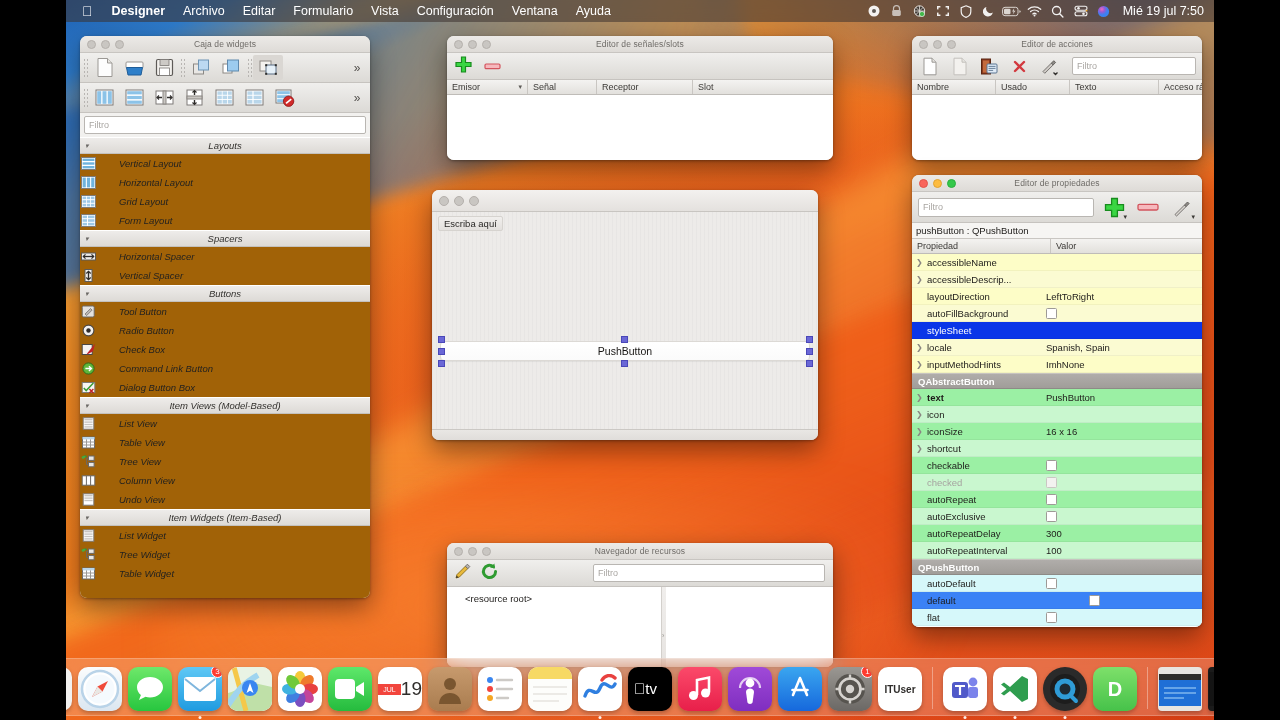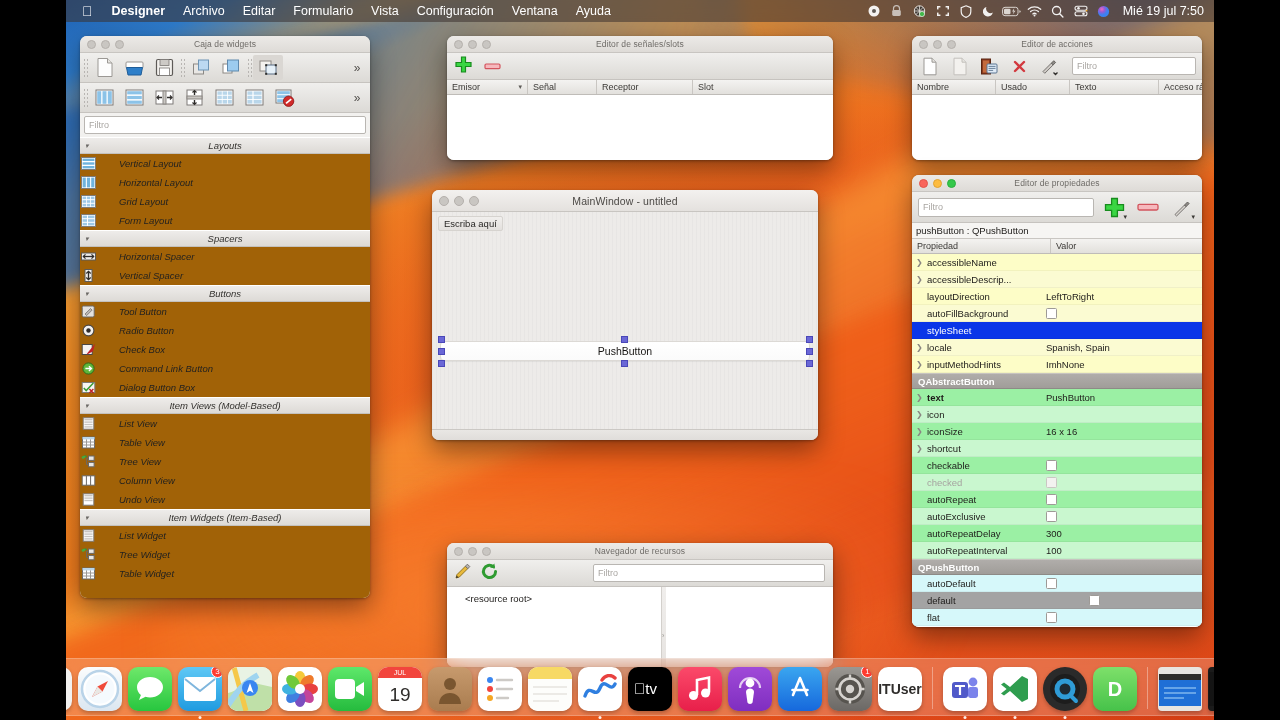--- a/index.html
+++ b/index.html
@@ -147,21 +147,21 @@
   .prop-rows{height:calc(100% - 30px - 15px - 15px - 2px);overflow:hidden;background:#fff;}
   .prow{display:flex;height:16px;font-size:9.5px;align-items:center;border-bottom:1px solid rgba(0,0,0,.045);}
   .prow .pname{width:128px;display:flex;align-items:center;padding-left:4px;box-sizing:border-box;
     white-space:nowrap;overflow:hidden;color:#1d1b19;}
   .prow .pname .tw{width:11px;flex:0 0 11px;font-size:8px;color:#8a8682;}
   .prow .pval{flex:1;padding-left:6px;display:flex;align-items:center;color:#1d1b19;overflow:hidden;white-space:nowrap;}
   .prow.yellow{background:#fdfdc7;}
   .prow.yellow2{background:#fbfbd2;}
   .prow.green{background:#9bf0a4;}
   .prow.green2{background:#c9f7cf;}
-  .prow.cyan{background:#a3a3a3;gap:43px;}
+  .prow.cyan{background:#3b82f6;gap:43px;}
   .prow.cyan2{background:#d6f8fa;}
   .prow.sel{background:#0a35e8;}
   .prow.sel .pname,.prow.sel .pval{color:#fff;}
   .prow.sel .pname{background:#0a35e8;}
   .prow.dim .pname,.prow.dim .pval{color:#a6a3a0;}
   .grp{height:14px;display:flex;align-items:center;padding-left:6px;font-size:9.5px;font-weight:bold;
     color:#fff;background:linear-gradient(180deg,#b0adaa,#a09d99);border-top:1px solid #c7c4c0;
     border-bottom:1px solid #8d8a86;}
   .cb{width:9px;height:9px;border:1px solid #9d9a96;background:#fff;border-radius:1.5px;}
   .prow.dim .cb{border-color:#cac7c3;background:#f3f2f0;}
@@ -1015,21 +1015,20 @@
         </div>
     </div>
 
     <div class="win" id="form">
       <div class="titlebar">
         <div class="tl-lights">
           <span class="tl-dot" style="width:8px;height:8px;"></span>
           <span class="tl-dot" style="width:8px;height:8px;"></span>
           <span class="tl-dot" style="width:8px;height:8px;"></span>
         </div>
-        <div class="tl-title">MainWindow - untitled</div>
       </div>
       <div class="canvas">
         <div class="menuhint">Escriba aquí</div>
         <div class="pbutton">PushButton</div>
         <span class="handle" style="left:6px;top:124px;"></span>
         <span class="handle" style="left:189px;top:124px;"></span>
         <span class="handle" style="left:374px;top:124px;"></span>
         <span class="handle" style="left:6px;top:136px;"></span>
         <span class="handle" style="left:374px;top:136px;"></span>
         <span class="handle" style="left:6px;top:148px;"></span>
@@ -1133,21 +1132,21 @@
               <circle cx="18" cy="18" r="5" fill="#fdfdfd"></circle>
             </g>
           </svg>
       </div>
       <div class="dapp" style="background:linear-gradient(180deg,#5ee86a,#25bb3e);">
         <svg width="30" height="20" viewBox="0 0 30 20">
             <rect width="20" height="20" rx="4" fill="#fff"></rect>
             <path d="M21 8l8-5v14l-8-5z" fill="#fff"></path>
           </svg>
       </div>
-      <div class="dapp" style="background:#fff;flex-direction:column;">
+      <div class="dapp" style="background:#fff;">
         <div style="width:100%;height:11px;background:#f2453d;color:#fff;font-size:7px;display:flex;align-items:center;justify-content:center;">JUL</div>
         <div style="flex:1;display:flex;align-items:center;justify-content:center;font-size:19px;color:#2f2d2b;">19</div>
       </div>
       <div class="dapp" style="background:linear-gradient(180deg,#c79a6d,#a97c4f);">
         <svg width="26" height="30" viewBox="0 0 26 30">
             <circle cx="13" cy="10" r="6" fill="#7a5630"></circle>
             <path d="M2 30c0-6.6 4.9-11 11-11s11 4.4 11 11z" fill="#7a5630"></path>
           </svg>
       </div>
       <div class="dapp" style="background:#fff;">
@@ -1205,21 +1204,21 @@
       <div class="dapp" style="background:linear-gradient(180deg,#9a9792,#6b6865);">
         <svg width="34" height="34" viewBox="0 0 34 34">
             <circle cx="17" cy="17" r="15" fill="#57544f"></circle>
             <circle cx="17" cy="17" r="10.5" fill="none" stroke="#d6d3cf" stroke-width="2.6"></circle>
             <circle cx="17" cy="17" r="4.2" fill="#d6d3cf"></circle>
             <path d="M17 2.5v5M17 26.5v5M2.5 17h5M26.5 17h5" stroke="#d6d3cf" stroke-width="2.4"></path>
           </svg>
         <span class="badge">1</span>
       </div>
       <div class="dapp" style="background:#fff;">
-        <span style="font-size:14px;font-weight:bold;color:#2f2d2b;">ITUser</span>
+        <span style="font-size:10px;font-weight:bold;color:#2f2d2b;">ITUser</span>
       </div>
       <div class="dsep"></div>
       <div class="dot-wrap">
         <div class="dapp" style="background:#fff;">
           <svg width="30" height="28" viewBox="0 0 30 28">
               <rect x="2" y="7" width="16" height="16" rx="3" fill="#5059c9"></rect>
               <path d="M5 11h10M10 11v9" stroke="#fff" stroke-width="2.2"></path>
               <circle cx="23" cy="7" r="4.4" fill="#7b83eb"></circle>
               <rect x="18" y="12" width="10" height="11" rx="2.4" fill="#7b83eb"></rect>
             </svg>

